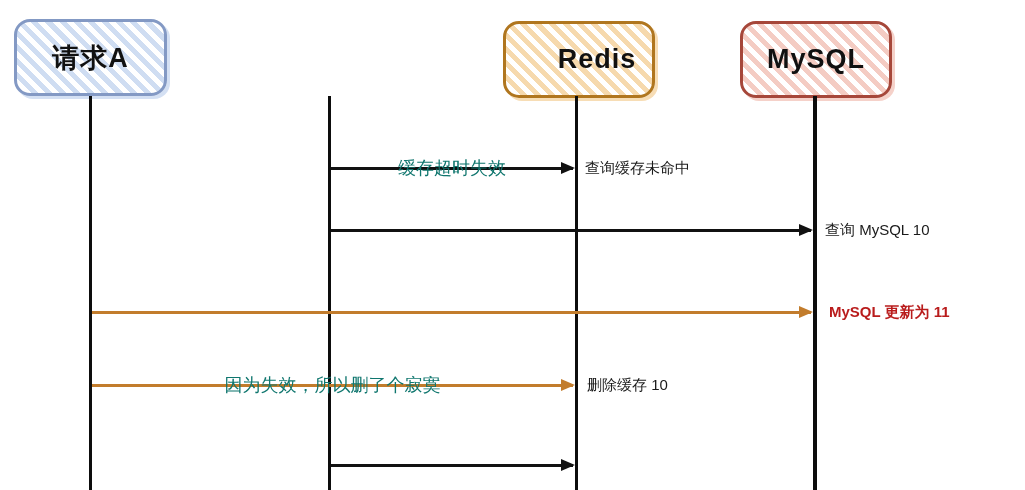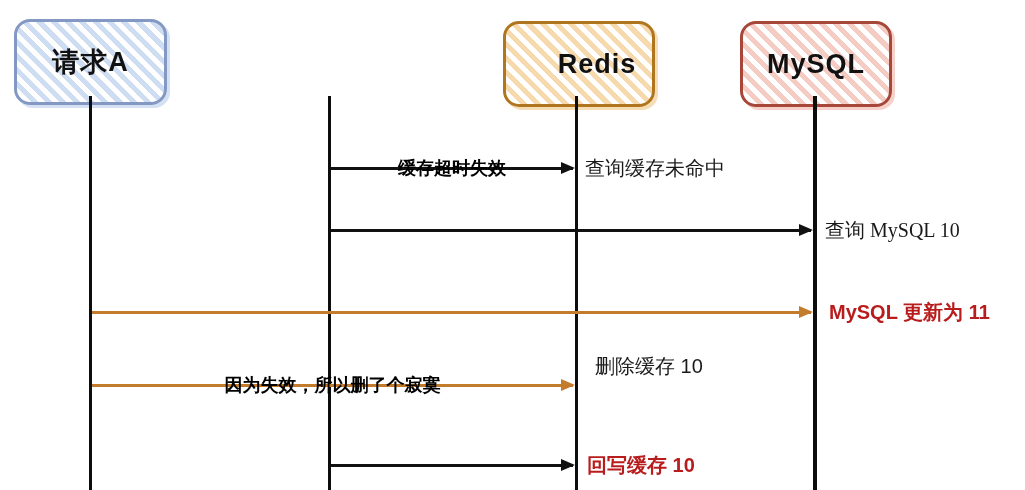--- a/index.html
+++ b/index.html
@@ -1,20 +1,20 @@
 <!DOCTYPE html>
 <html><head>
 <meta charset="utf-8">
 <style>
   html,body{margin:0;padding:0;background:#ffffff;}
   body{font-family:"Liberation Sans","DejaVu Sans",sans-serif;}
   #stage{position:relative;width:1025px;height:490px;background:#ffffff;overflow:hidden;}
 
   
-  .actor{position:absolute;height:86px;border:3.5px solid;border-radius:16px;
+  .actor{position:absolute;height:77px;border:3.5px solid;border-radius:16px;
          display:flex;align-items:center;justify-content:center;box-sizing:border-box;}
   .actor .label{font-size:27px;font-weight:bold;color:#111;letter-spacing:1px;white-space:nowrap;}
   .actor.blue{border-color:#8399c4;
       background:repeating-linear-gradient(45deg,#cfddf2 0 5px,#ffffff 5px 10px);
       box-shadow:3px 3px 0 0 rgba(207,221,242,.9);}
   .actor.orange{border-color:#b0761f;
       background:repeating-linear-gradient(45deg,#f6d9ad 0 5px,#ffffff 5px 10px);
       box-shadow:3px 3px 0 0 rgba(246,217,173,.9);padding-left:36px;}
   .actor.redbox{border-color:#a6473a;
       background:repeating-linear-gradient(45deg,#f4ccc3 0 5px,#ffffff 5px 10px);
@@ -25,22 +25,22 @@
 
   
   .msg{position:absolute;height:2.5px;}
   .msg .head{position:absolute;right:-2px;top:50%;transform:translateY(-50%);
       width:0;height:0;border-top:6px solid transparent;border-bottom:6px solid transparent;}
   .msg.black{background:#111111;} .msg.black .head{border-left:14px solid #111111;}
   .msg.orangeln{background:#c27c2c;} .msg.orangeln .head{border-left:14px solid #c27c2c;}
 
   
   .on-line-label{position:absolute;transform:translateY(-50%);text-align:center;
-      font-size:18px;font-weight:bold;color:#000000;white-space:nowrap;z-index:3;}
-  .result-label{position:absolute;transform:translateY(-50%);font-size:20px;
+      font-size:18px;font-weight:normal;color:#0f766e;white-space:nowrap;z-index:3;}
+  .result-label{position:absolute;transform:translateY(-50%);font-size:15px;
       color:#1a1a1a;white-space:nowrap;z-index:3;}
   .result-label.orange-txt{color:#b91c1c;font-weight:bold;}
 </style>
 </head>
 <body>
 
 <div id="stage">
 
   <div class="actor blue" style="left:14px;top:19px;width:153px;">
     <span class="label">请求A</span>
@@ -59,31 +59,30 @@
 
   <div class="msg black" style="left:331px;top:167px;width:242px;">
     <span class="head"></span>
   </div>
   <span class="on-line-label" style="left:331px;width:242px;top:168px;">缓存超时失效</span>
   <span class="result-label" style="left:585px;top:168px;">查询缓存未命中</span>
 
   <div class="msg black" style="left:331px;top:229px;width:480px;">
     <span class="head"></span>
   </div>
-  <span class="result-label" style="left:825px;top:230px;font-family:Liberation Serif, serif;">查询 MySQL 10</span>
+  <span class="result-label" style="left:825px;top:230px;">查询 MySQL 10</span>
 
   <div class="msg orangeln" style="left:92px;top:311px;width:719px;">
     <span class="head"></span>
   </div>
   <span class="result-label orange-txt" style="left:829px;top:312px;">MySQL 更新为 11</span>
 
   <div class="msg orangeln" style="left:92px;top:384px;width:481px;">
     <span class="head"></span>
   </div>
   <span class="on-line-label" style="left:92px;width:481px;top:385px;">因为失效，所以删了个寂寞</span>
-  <span class="result-label" style="left:587px;top:366px;margin-left:8px;">删除缓存 10</span>
+  <span class="result-label" style="left:587px;top:385px;">删除缓存 10</span>
 
   <div class="msg black" style="left:331px;top:464px;width:242px;">
     <span class="head"></span>
   </div>
-  <span class="result-label orange-txt" style="left:587px;top:465px;">回写缓存 10</span>
 
 </div>
 
 </body></html>

